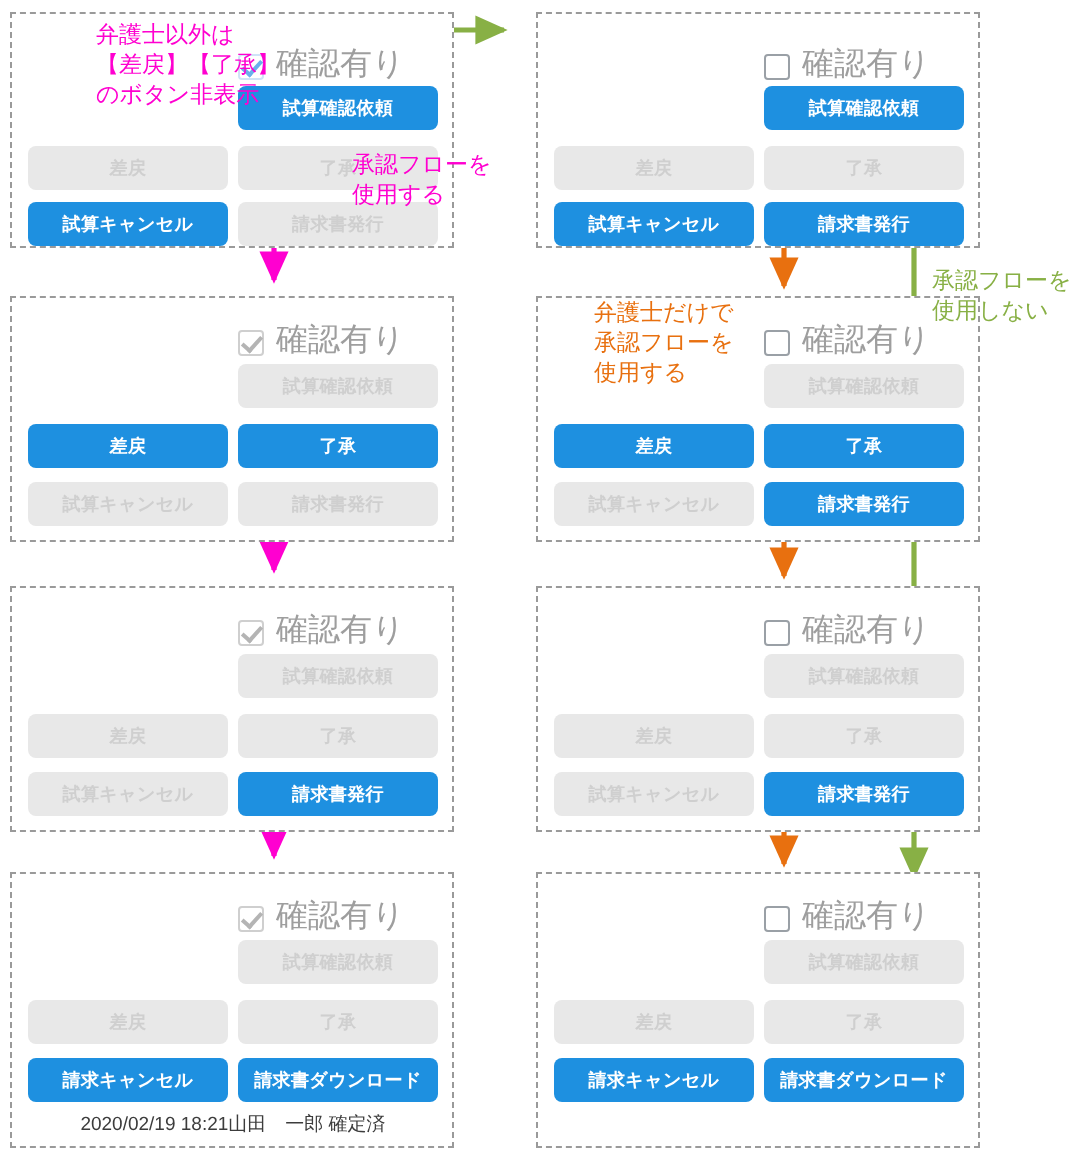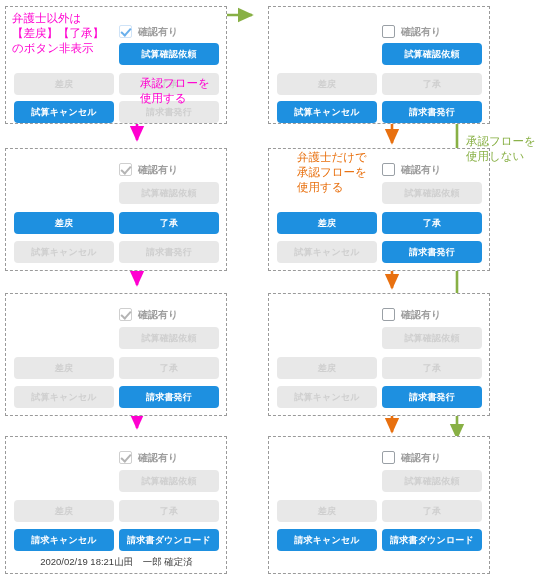--- a/index.html
+++ b/index.html
@@ -66,25 +66,24 @@
   .cb-box.checked-disabled::after {
     content: "";
     position: absolute;
     left: 3px; top: 0px;
     width: 4px; height: 8px;
     border: solid #b4b4b4;
     border-width: 0 2px 2px 0;
     transform: rotate(42deg);
   }
   .cb-label {
-    font-size: 10px;
+    font-size: 16px;
     color: #9e9e9e;
     white-space: nowrap;
     line-height: 1;
-    font-weight: bold;
   }
 
   
   .btn {
     position: absolute;
     box-sizing: border-box;
     border-radius: 4px;
     font-size: 9px;
     font-weight: bold;
     display: flex;
@@ -114,21 +113,21 @@
   }
 
   
   .anno {
     position: absolute;
     font-size: 11.5px;
     line-height: 15px;
     white-space: pre;
     font-weight: normal;
   }
-  .anno.pink  { color: #ff00d0; }
+  .anno.pink  { color: #ff00d0; margin-left: 36px; }
   .anno.orange{ color: #e8700f; }
   .anno.green { color: #88b045; }
 
   
   #arrows {
     position: absolute;
     left: 0; top: 0;
     width: 537px;
     height: 582px;
     pointer-events: none;

